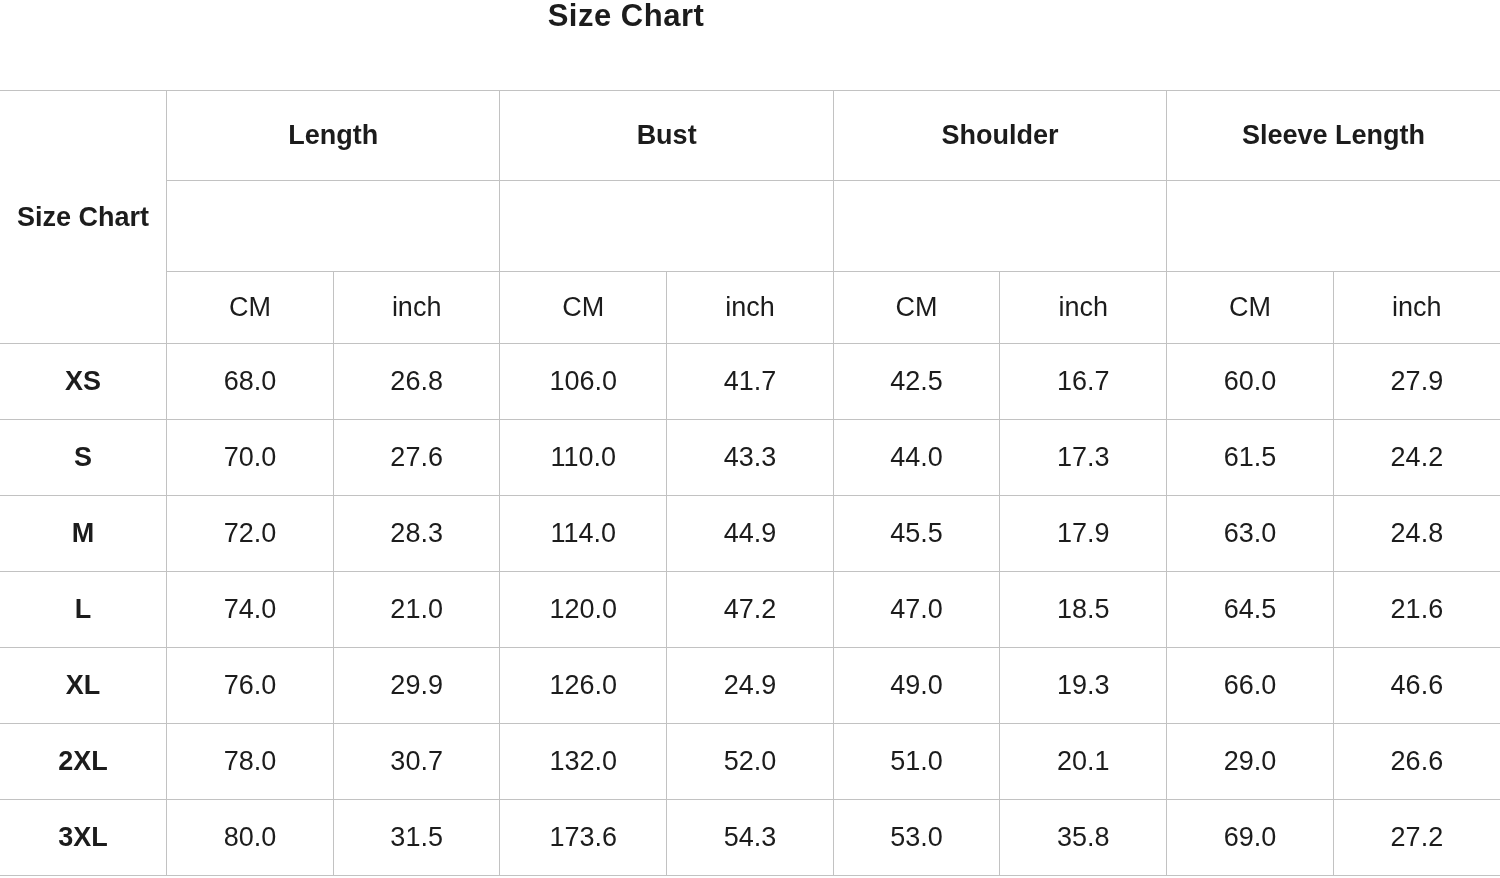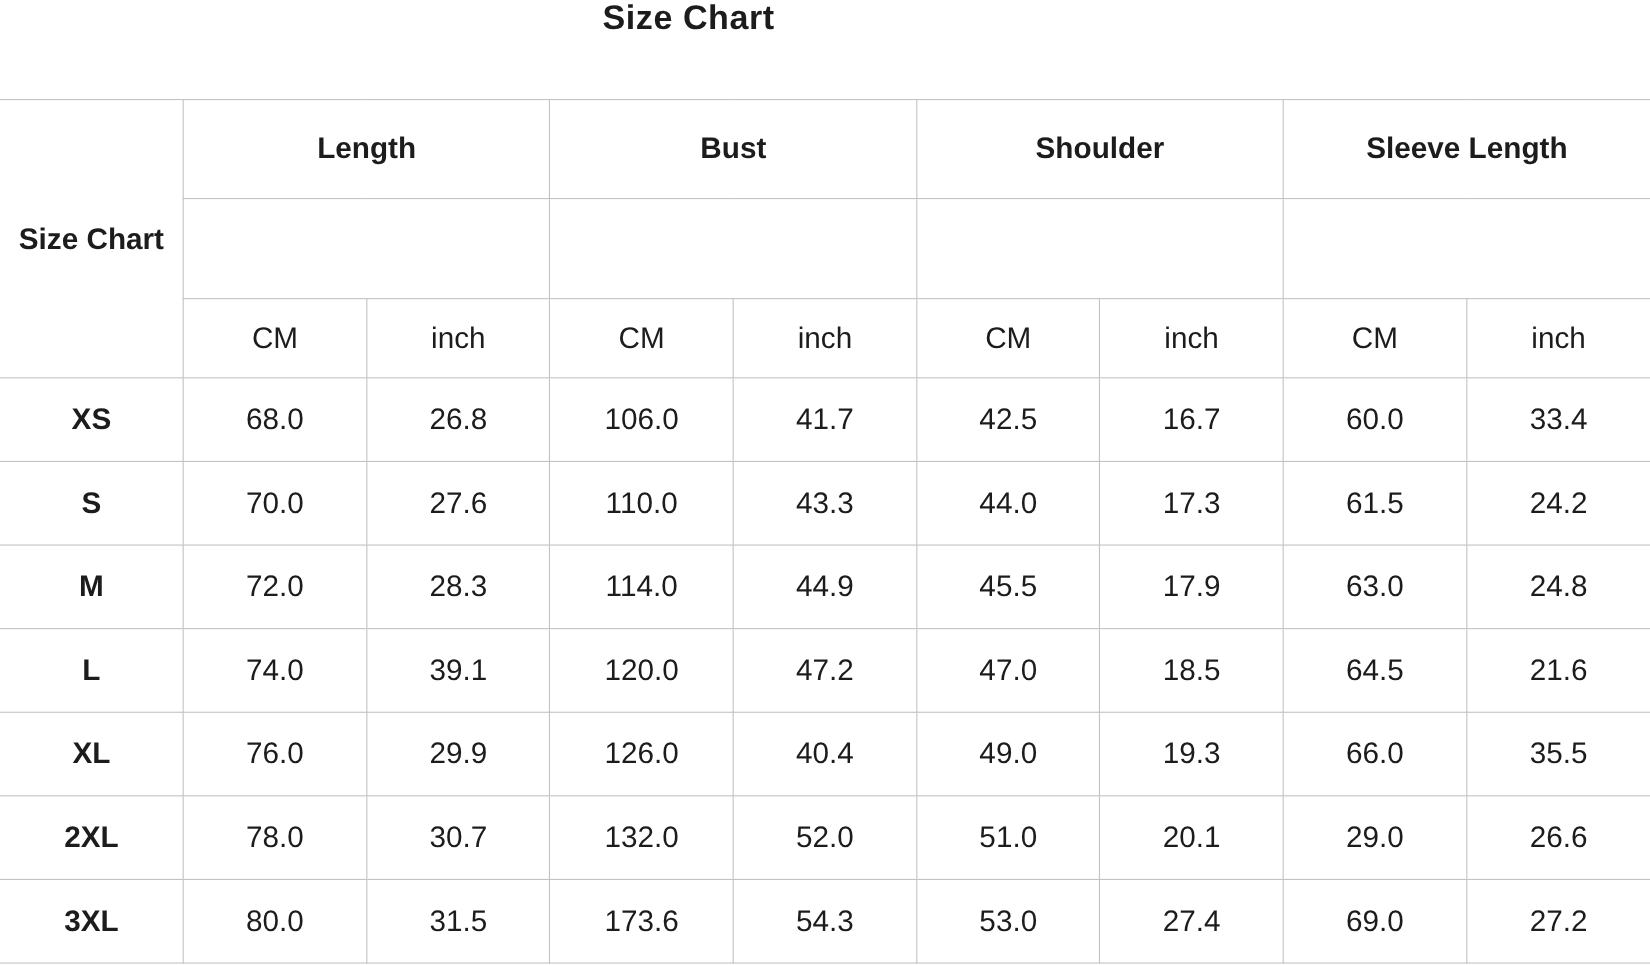--- a/index.html
+++ b/index.html
@@ -108,21 +108,21 @@
     <tbody>
         <tr class="row-data">
           <td class="size-label">XS</td>
           <td class="num">68.0</td>
           <td class="num">26.8</td>
           <td class="num">106.0</td>
           <td class="num">41.7</td>
           <td class="num">42.5</td>
           <td class="num">16.7</td>
           <td class="num">60.0</td>
-          <td class="num">33.4</td>
+          <td class="num">27.9</td>
         </tr>
         <tr class="row-data">
           <td class="size-label">S</td>
           <td class="num">70.0</td>
           <td class="num">27.6</td>
           <td class="num">110.0</td>
           <td class="num">43.3</td>
           <td class="num">44.0</td>
           <td class="num">17.3</td>
           <td class="num">61.5</td>
@@ -135,57 +135,57 @@
           <td class="num">114.0</td>
           <td class="num">44.9</td>
           <td class="num">45.5</td>
           <td class="num">17.9</td>
           <td class="num">63.0</td>
           <td class="num">24.8</td>
         </tr>
         <tr class="row-data">
           <td class="size-label">L</td>
           <td class="num">74.0</td>
-          <td class="num">39.1</td>
+          <td class="num">21.0</td>
           <td class="num">120.0</td>
           <td class="num">47.2</td>
           <td class="num">47.0</td>
           <td class="num">18.5</td>
           <td class="num">64.5</td>
           <td class="num">21.6</td>
         </tr>
         <tr class="row-data">
           <td class="size-label">XL</td>
           <td class="num">76.0</td>
           <td class="num">29.9</td>
           <td class="num">126.0</td>
-          <td class="num">40.4</td>
+          <td class="num">24.9</td>
           <td class="num">49.0</td>
           <td class="num">19.3</td>
           <td class="num">66.0</td>
-          <td class="num">35.5</td>
+          <td class="num">46.6</td>
         </tr>
         <tr class="row-data">
           <td class="size-label">2XL</td>
           <td class="num">78.0</td>
           <td class="num">30.7</td>
           <td class="num">132.0</td>
           <td class="num">52.0</td>
           <td class="num">51.0</td>
           <td class="num">20.1</td>
           <td class="num">29.0</td>
           <td class="num">26.6</td>
         </tr>
         <tr class="row-data">
           <td class="size-label">3XL</td>
           <td class="num">80.0</td>
           <td class="num">31.5</td>
           <td class="num">173.6</td>
           <td class="num">54.3</td>
           <td class="num">53.0</td>
-          <td class="num">27.4</td>
+          <td class="num">35.8</td>
           <td class="num">69.0</td>
           <td class="num">27.2</td>
         </tr>
       </tbody>
   </table>
 
 </div>
 
 </body></html>

